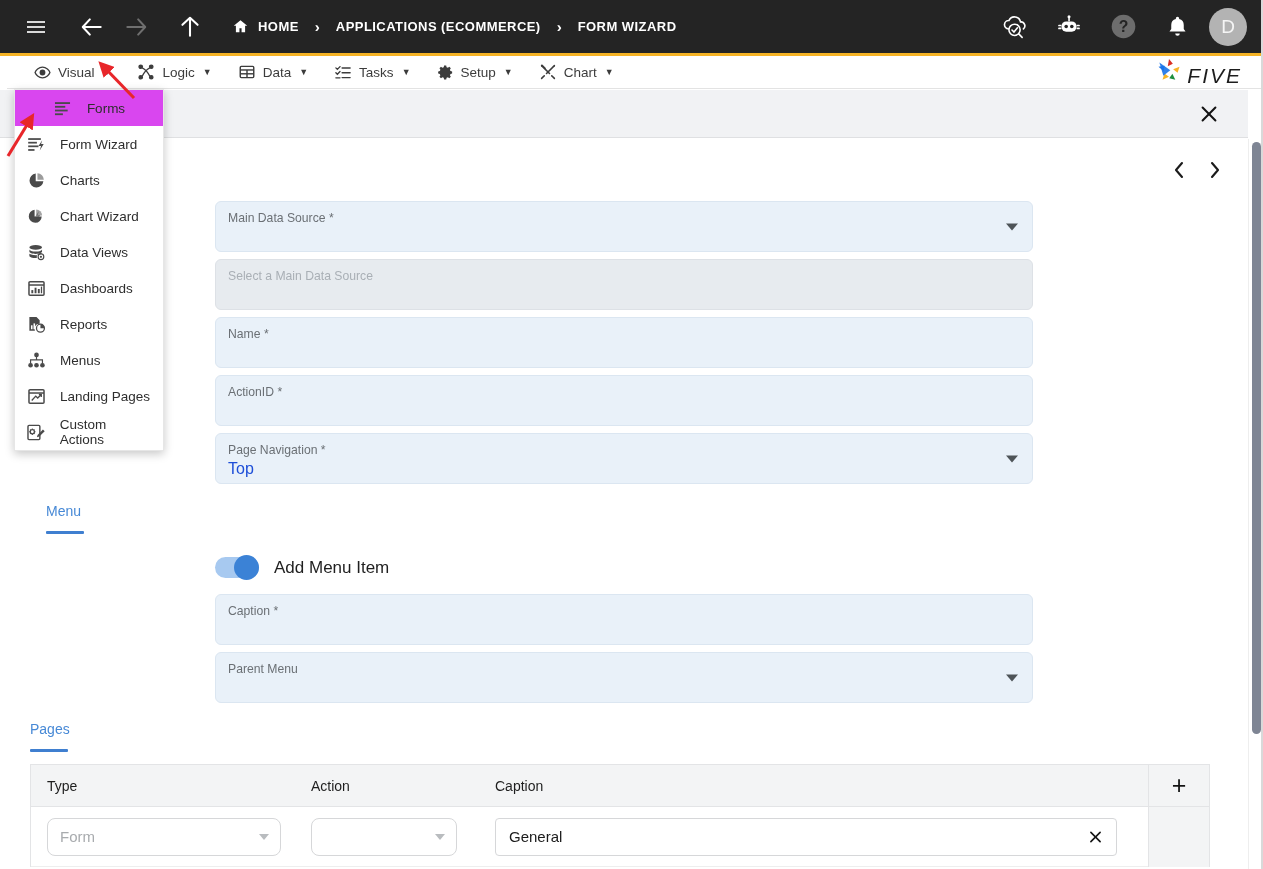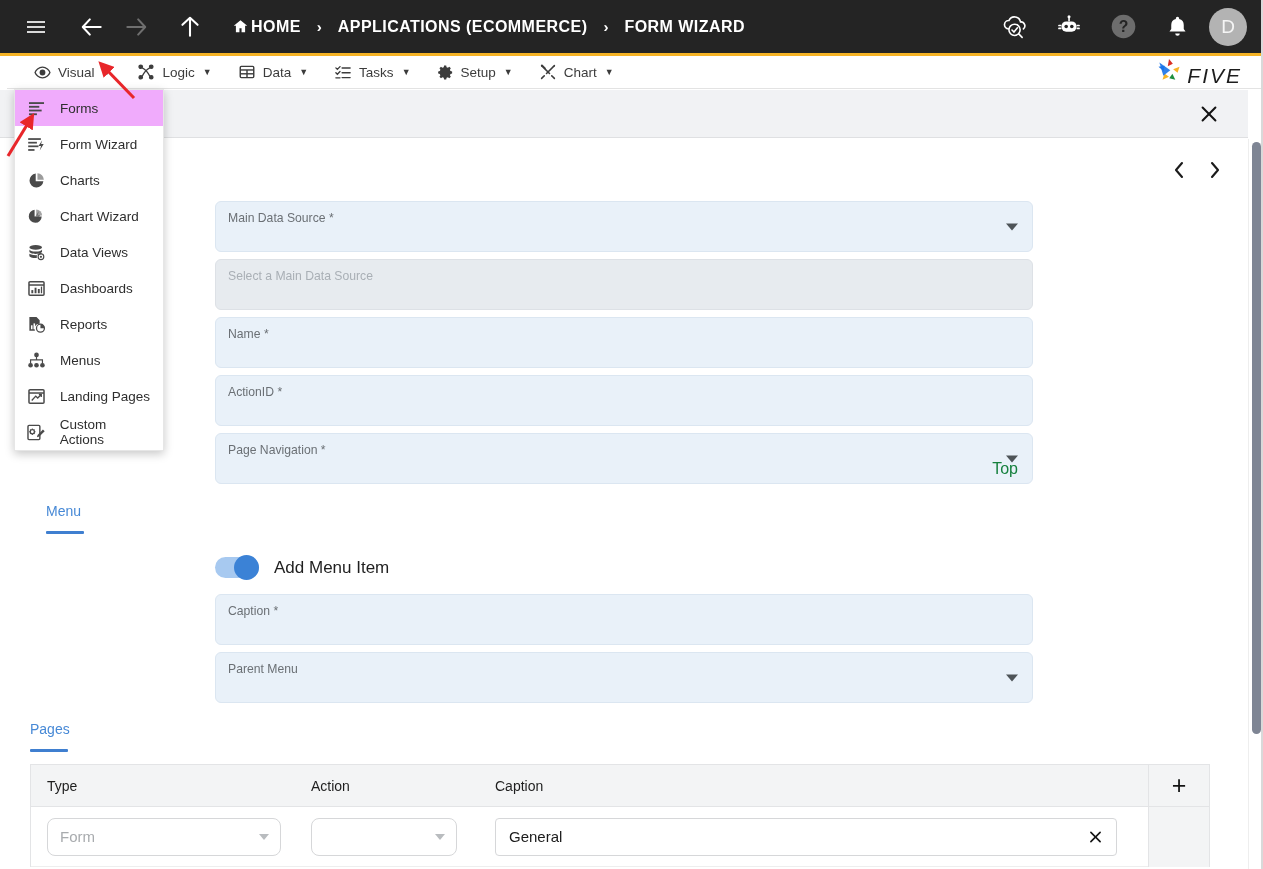--- a/index.html
+++ b/index.html
@@ -19,22 +19,22 @@
     border-bottom: 3px solid #f5b325;
   }
   .tb-icon {
     width: 44px; height: 44px; display: flex; align-items: center; justify-content: center;
     color: #ffffff; flex: 0 0 auto;
   }
   .tb-icon.dim { color: #6f6f6f; }
   .tb-icon svg { display: block; }
   .hamburger { margin-left: 14px; }
   .crumb {
-    display: flex; align-items: center; gap: 2px;
-    color: #ffffff; font-size: 16px; font-weight: bold; letter-spacing: .45px;
+    display: flex; align-items: center; gap: 9px;
+    color: #ffffff; font-size: 13px; font-weight: bold; letter-spacing: .45px;
     padding: 0 4px;
   }
   .crumb-sep { color: #ffffff; font-size: 15px; font-weight: 600; padding: 0 12px; }
   .crumb-home-icon { display: flex; align-items: center; }
   .tb-right { margin-left: auto; display: flex; align-items: center; padding-right: 16px; gap: 10px; }
   .avatar {
     width: 38px; height: 38px; border-radius: 50%; background: #b3b3b3;
     color: #f5f5f5; font-size: 19px; display: flex; align-items: center; justify-content: center;
   }
 
@@ -63,21 +63,21 @@
   
   .dropdown {
     position: absolute; top: 89px; left: 14px; width: 150px;
     background: #ffffff; border: 1px solid #e6e6e6;
     box-shadow: 0 3px 9px rgba(0,0,0,.22); z-index: 40; padding: 0;
   }
   .dd-item {
     display: flex; align-items: center; gap: 14px; height: 36px; padding: 0 11px;
     font-size: 13.5px; color: #2e2e2e;
   }
-  .dd-item.active { background: #f0abfc; }
+  .dd-item.active { background: #d946ef; justify-content: center; }
   .dd-ico { width: 20px; height: 20px; display: flex; align-items: center; justify-content: center; color: #4a4a4a; }
 
   
   .sheet-header {
     position: absolute; top: 90px; left: 0; width: 1248px; height: 48px;
     background: #f1f2f4; border-bottom: 1px solid #dfe0e2;
     display: flex; align-items: center; justify-content: flex-end; padding-right: 26px;
   }
   .close-x { color: #1a1a1a; display: flex; align-items: center; justify-content: center; width: 26px; height: 26px; }
 
@@ -93,21 +93,21 @@
 
   .fields { position: absolute; top: 62px; left: 215px; width: 818px; }
   .field {
     position: relative; background: #e9f1f9; border: 1px solid #dbe6f1;
     border-radius: 6px; height: 51px; margin-bottom: 7px;
     padding: 9px 14px 0 12px;
   }
   .field.disabled { background: #e7ebef; border-color: #dde1e6; }
   .f-label { font-size: 12.2px; color: #6b7075; line-height: 15px; }
   .field.disabled .f-label { color: #a9afb5; }
-  .f-value { font-size: 16px; color: #15803d; line-height: 20px; margin-top: 1px; text-align: right; }
+  .f-value { font-size: 16px; color: #1d4ed8; line-height: 20px; margin-top: 1px; }
   .f-caret {
     position: absolute; right: 14px; top: 50%; transform: translateY(-50%);
     width: 0; height: 0; border-left: 6px solid transparent; border-right: 6px solid transparent;
     border-top: 7px solid #4e5458;
   }
   .gap-after { margin-bottom: 12px; }
 
   
   .tab-head { position: absolute; left: 30px; }
   .tab-label { font-size: 14px; color: #4789d6; line-height: 18px; }

